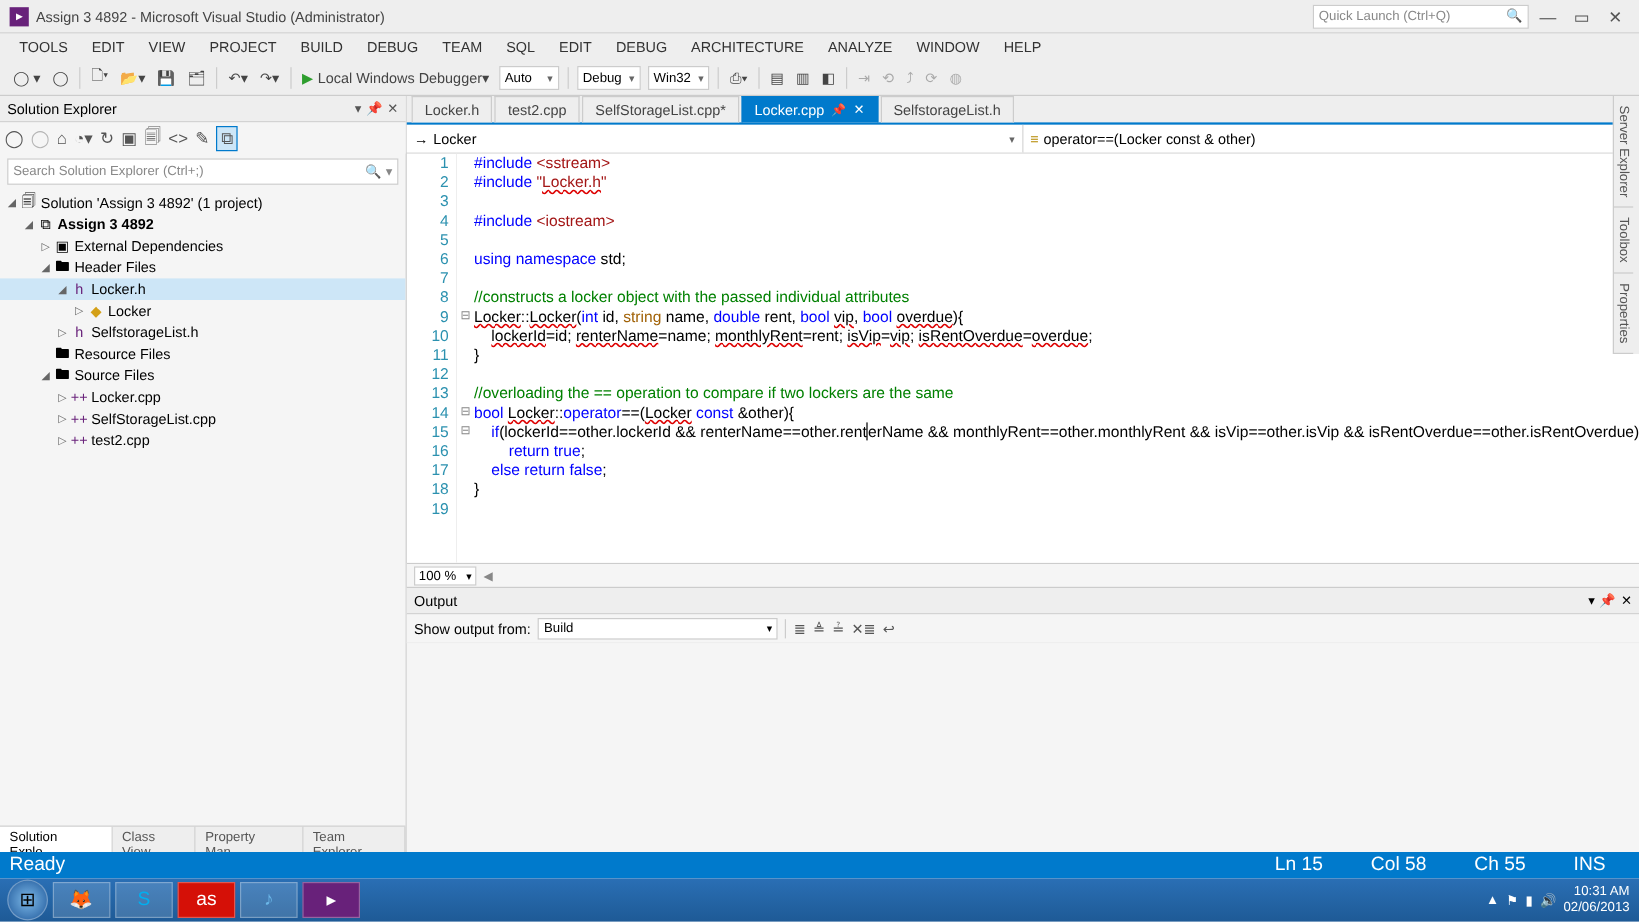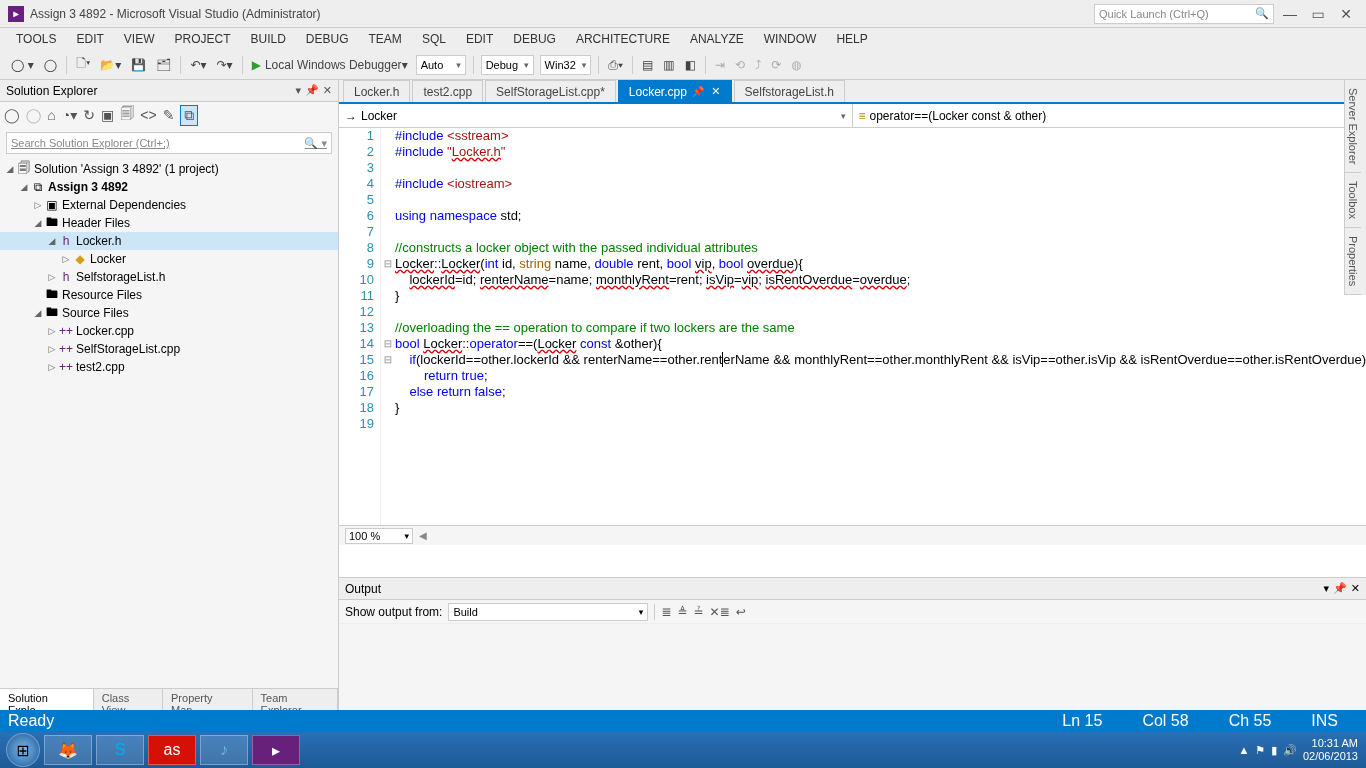--- a/index.html
+++ b/index.html
@@ -19,21 +19,21 @@
 .toolbar .ddwn { border: 1px solid #ccc; background: #fff; height: 20px; display: flex; align-items: center; padding: 0 4px; font-size: 11px; margin: 0 3px; min-width: 50px; justify-content: space-between;}
 .toolbar .ddwn .car { font-size: 9px; color: #666; margin-left: 6px;}
 .main-area { position: absolute; top: 80px; bottom: 58px; left: 0; right: 0; display: flex; }
 
 .solexp { width: 352px; display: flex; flex-direction: column; border-right: 1px solid #ccc; background: #f5f5f5;}
 .solexp-title { height: 22px; display: flex; align-items: center; justify-content: space-between; padding: 0 6px; font-size: 12px; background: #eee; border-bottom: 1px solid #ccc;}
 .solexp-title .right { font-size: 11px; color: #555; display: flex; gap: 4px;}
 .solexp-tools { height: 26px; display: flex; align-items: center; padding: 0 4px; gap: 6px; background: #f5f5f5; font-size: 14px; color: #555;}
 .solexp-tools .active-view { border: 1px solid #007acc; background: #cde6f7; padding: 1px 3px;}
 .solexp-search { padding: 4px 6px; }
-.solexp-search .sinp { width: 100%; height: 22px; border: 1px solid #ccc; background: #fff; display: flex; align-items: center; justify-content: space-between; padding: 0 4px; font-size: 11px; color: #888; text-decoration: underline;}
+.solexp-search .sinp { width: 100%; height: 22px; border: 1px solid #ccc; background: #fff; display: flex; align-items: center; justify-content: space-between; padding: 0 4px; font-size: 11px; color: #888;}
 .tree { flex: 1; overflow: auto; font-size: 12px; padding: 2px 0;}
 .tree .tnode { display: flex; align-items: center; height: 18px; padding-right: 4px; white-space: nowrap; }
 .tree .tnode .exp { width: 12px; text-align: center; font-size: 9px; color: #666; }
 .tree .tnode .ico { width: 16px; text-align: center; font-size: 12px; }
 .tree .tnode .lbl { padding-left: 2px; }
 .tree .sel { background: #cde6f7; }
 .solexp-tabs { height: 22px; display: flex; border-top: 1px solid #ccc; font-size: 11px; background: #eee;}
 .solexp-tabs .stab { padding: 3px 8px; border-right: 1px solid #ccc; background: #fff;}
 .solexp-tabs .stab.inactive { background: #eee; color: #555;}
 
@@ -52,23 +52,23 @@
 .fold-col { width: 14px; background: #fff; }
 .fold-col .fc { height: 16px; line-height: 16px; text-align: center; font-size: 10px; color: #888;}
 .code { flex: 1; background: #fff; overflow: auto; white-space: pre; }
 .code .cl { height: 16px; line-height: 16px; }
 .kw { color: #0000ff; }
 .str { color: #a31515; }
 .cmt { color: #008000; }
 .type { color: #a16207; }
 .squig { text-decoration: underline wavy #d00; }
 .code-status { height: 20px; display: flex; align-items: center; font-size: 11px; border-top: 1px solid #ccc; background: #f5f5f5; padding: 0 6px;}
-.code-status .zoom { width: 68px; border: 1px solid #ccc; background: #fff; height: 16px; display: flex; align-items: center; padding: 0 3px; justify-content: space-between;}
-
-.output { height: 133px; border-top: 1px solid #ccc; display: flex; flex-direction: column; font-size: 12px; background: #f5f5f5; margin-top: 32px;}
+.code-status .zoom { width: 52px; border: 1px solid #ccc; background: #fff; height: 16px; display: flex; align-items: center; padding: 0 3px; justify-content: space-between;}
+
+.output { height: 221px; border-top: 1px solid #ccc; display: flex; flex-direction: column; font-size: 12px; background: #f5f5f5;}
 .output-title { height: 22px; display: flex; align-items: center; justify-content: space-between; padding: 0 6px; background: #eee; border-bottom: 1px solid #ccc;}
 .output-title .right { font-size: 11px; display: flex; gap: 4px;}
 .output-ctrls { height: 24px; display: flex; align-items: center; padding: 0 6px; gap: 6px; background: #f5f5f5; border-bottom: 1px solid #eee;}
 .output-ctrls .oddl { border: 1px solid #ccc; background: #fff; height: 18px; display: flex; align-items: center; padding: 0 4px; font-size: 11px; min-width: 200px; justify-content: space-between;}
 .output-body { flex: 1; background: #fff; font-family: Consolas, monospace; font-size: 12px; padding: 2px 6px; color: #333; overflow: auto; white-space: pre;}
 
 .right-tabs { position: absolute; right: 0; top: 80px; width: 22px; background: #eee; border-left: 1px solid #ccc; font-size: 11px;}
 .right-tabs .rtab { writing-mode: vertical-rl; padding: 8px 2px; color: #555; border-bottom: 1px solid #ccc; text-align: center;}
 
 .statusbar { position: absolute; bottom: 36px; left: 0; right: 0; height: 22px; background: #007acc; color: #fff; display: flex; align-items: center; font-size: 16px; padding: 0 8px;}

